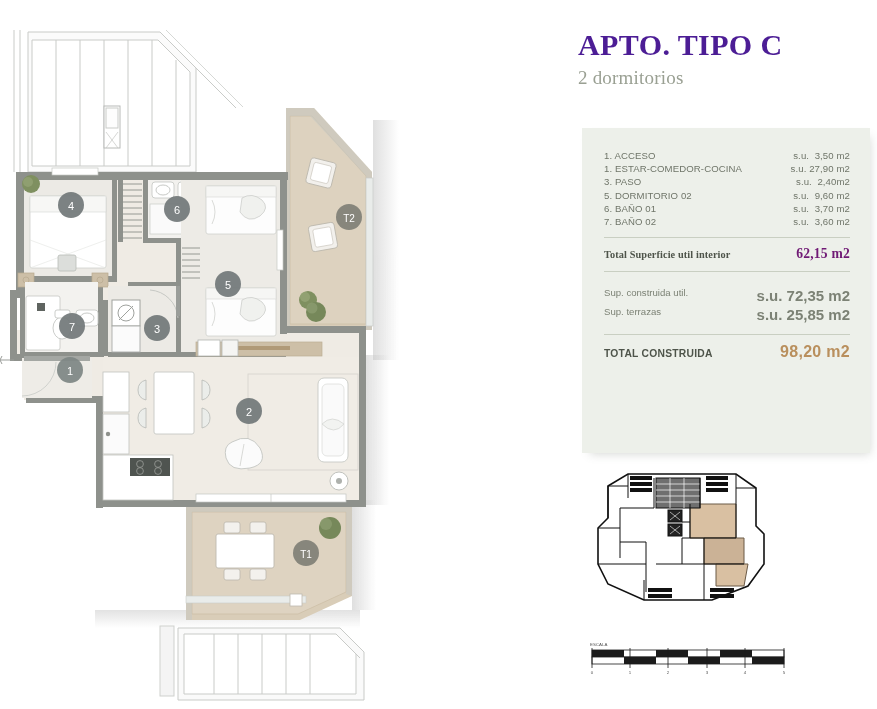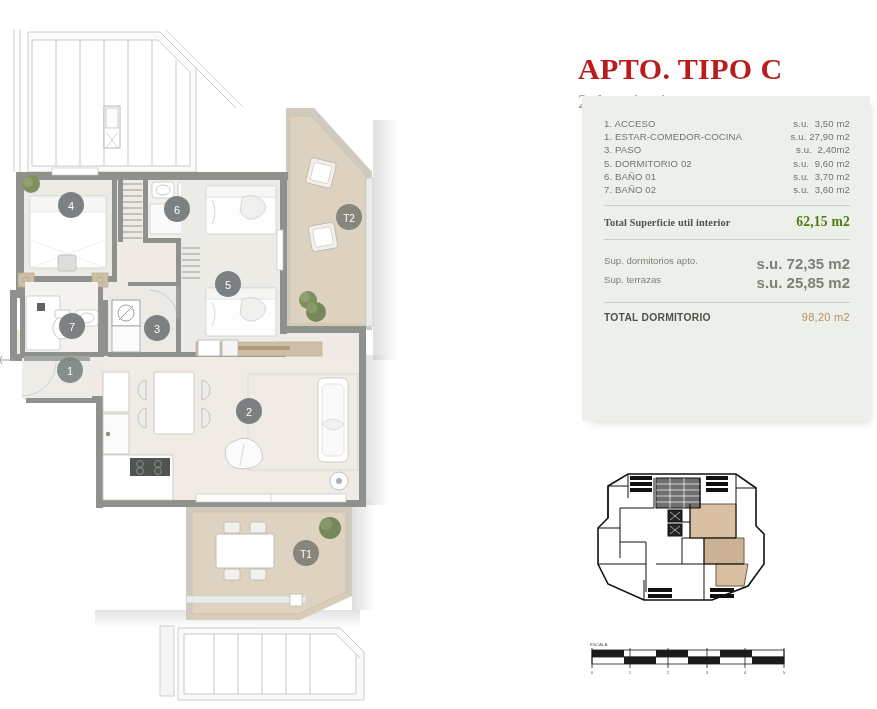--- a/index.html
+++ b/index.html
@@ -15,60 +15,60 @@
   #plan { position: absolute; left: 0; top: 0; width: 575px; height: 709px; }
   #plan svg { display: block; }
 
   
   #info-panel {
     position: absolute; left: 578px; top: 28px; width: 296px;
   }
   .apt-title {
     font-family: "Liberation Serif", serif;
     font-size: 30px; font-weight: bold; letter-spacing: 0.4px;
-    color: #b91c1c; line-height: 1.12; margin-top: 24px;
+    color: #4c1d95; line-height: 1.12;
   }
   .apt-sub {
     font-family: "Liberation Serif", serif;
     font-size: 19px; color: #9aa093; margin-top: 5px; letter-spacing: 0.2px;
   }
 
   .spec-card {
-    position: absolute; left: 4px; top: 68px; width: 288px; height: 325px;
+    position: absolute; left: 4px; top: 100px; width: 288px; height: 325px;
     background: #edf0ea;
     box-shadow: 4px 5px 9px -4px rgba(120,125,115,0.30);
   }
   .spec-inner { padding: 21px 20px 0 22px; }
 
   .rooms { width: 100%; border-collapse: collapse; }
   .rooms td {
     font-size: 9.6px; color: #6f7569; padding: 1.1px 0;
     letter-spacing: 0.1px; white-space: nowrap;
   }
   .rooms td.val { text-align: right; font-size: 9.6px; color: #6f7569; }
 
   .rule { height: 1px; background: #c9cfc2; margin: 9px 0 8px 0; }
 
   .tot-row { display: flex; align-items: baseline; justify-content: space-between; font-family: Liberation Serif, serif; }
   .tot-label { font-size: 10.3px; color: #4e544a; font-weight: bold; letter-spacing: 0.1px; }
-  .tot-val { font-size: 13.6px; color: #4d7c0f; font-weight: bold; letter-spacing: 0.2px; text-align: center; }
+  .tot-val { font-size: 13.6px; color: #701a75; font-weight: bold; letter-spacing: 0.2px; text-align: center; }
 
   .sub-rows { margin-top: 11px; }
   .sub-rows .r { display: flex; justify-content: space-between; padding: 1.2px 0; }
   .sub-rows .k { font-size: 9.6px; color: #818779; letter-spacing: 0.2px; }
   .sub-rows .v { font-size: 9.6px; color: #818779; }
 
   .built { margin-top: 13px; }
   .built .r { display: flex; justify-content: space-between; padding: 1.4px 0; }
   .built .k { font-size: 9.6px; color: #7c8275; }
   .built .v { font-size: 15px; color: #7c8275; font-weight: bold; }
 
   .grand { display: flex; justify-content: space-between; align-items: baseline; }
   .grand .k { font-size: 10.3px; font-weight: bold; color: #4e544a; letter-spacing: 0.25px; }
-  .grand .v { font-size: 11px; font-weight: normal; color: #b98f5d; letter-spacing: 0.3px; }
+  .grand .v { font-size: 16px; font-weight: bold; color: #b98f5d; letter-spacing: 0.3px; }
 
   
   #key-plan { position: absolute; left: 586px; top: 468px; width: 190px; height: 138px; }
   
   #scale-bar { position: absolute; left: 590px; top: 636px; width: 200px; height: 44px; }
   .tick-lab { font-size: 4.4px; fill: #555; }
 </style>
 </head>
 <body>
 
@@ -469,37 +469,37 @@
           <span class="tot-label">Total Superficie util interior</span>
           <span class="tot-val">62,15 m2</span>
         </div>
 
 
         <div class="rule"></div>
 
 
         <div class="built">
           <div class="r">
-            <span class="k">Sup. dormitorios apto.</span>
+            <span class="k">Sup. construida util.</span>
             <span class="v">
               <span>s.u.</span> <span>72,35 m2</span>
             </span>
           </div>
           <div class="r">
             <span class="k">Sup. terrazas</span>
             <span class="v">
               <span>s.u.</span> <span>25,85 m2</span>
             </span>
           </div>
         </div>
 
         <div class="rule"></div>
 
         <div class="grand">
-          <span class="k">TOTAL DORMITORIO</span>
+          <span class="k">TOTAL CONSTRUIDA</span>
           <span class="v">98,20 m2</span>
         </div>
 
       </div>
     </div>
   </div>
 
   <div id="key-plan">
     <svg width="190" height="138" viewBox="0 0 190 138" xmlns="http://www.w3.org/2000/svg">
 

